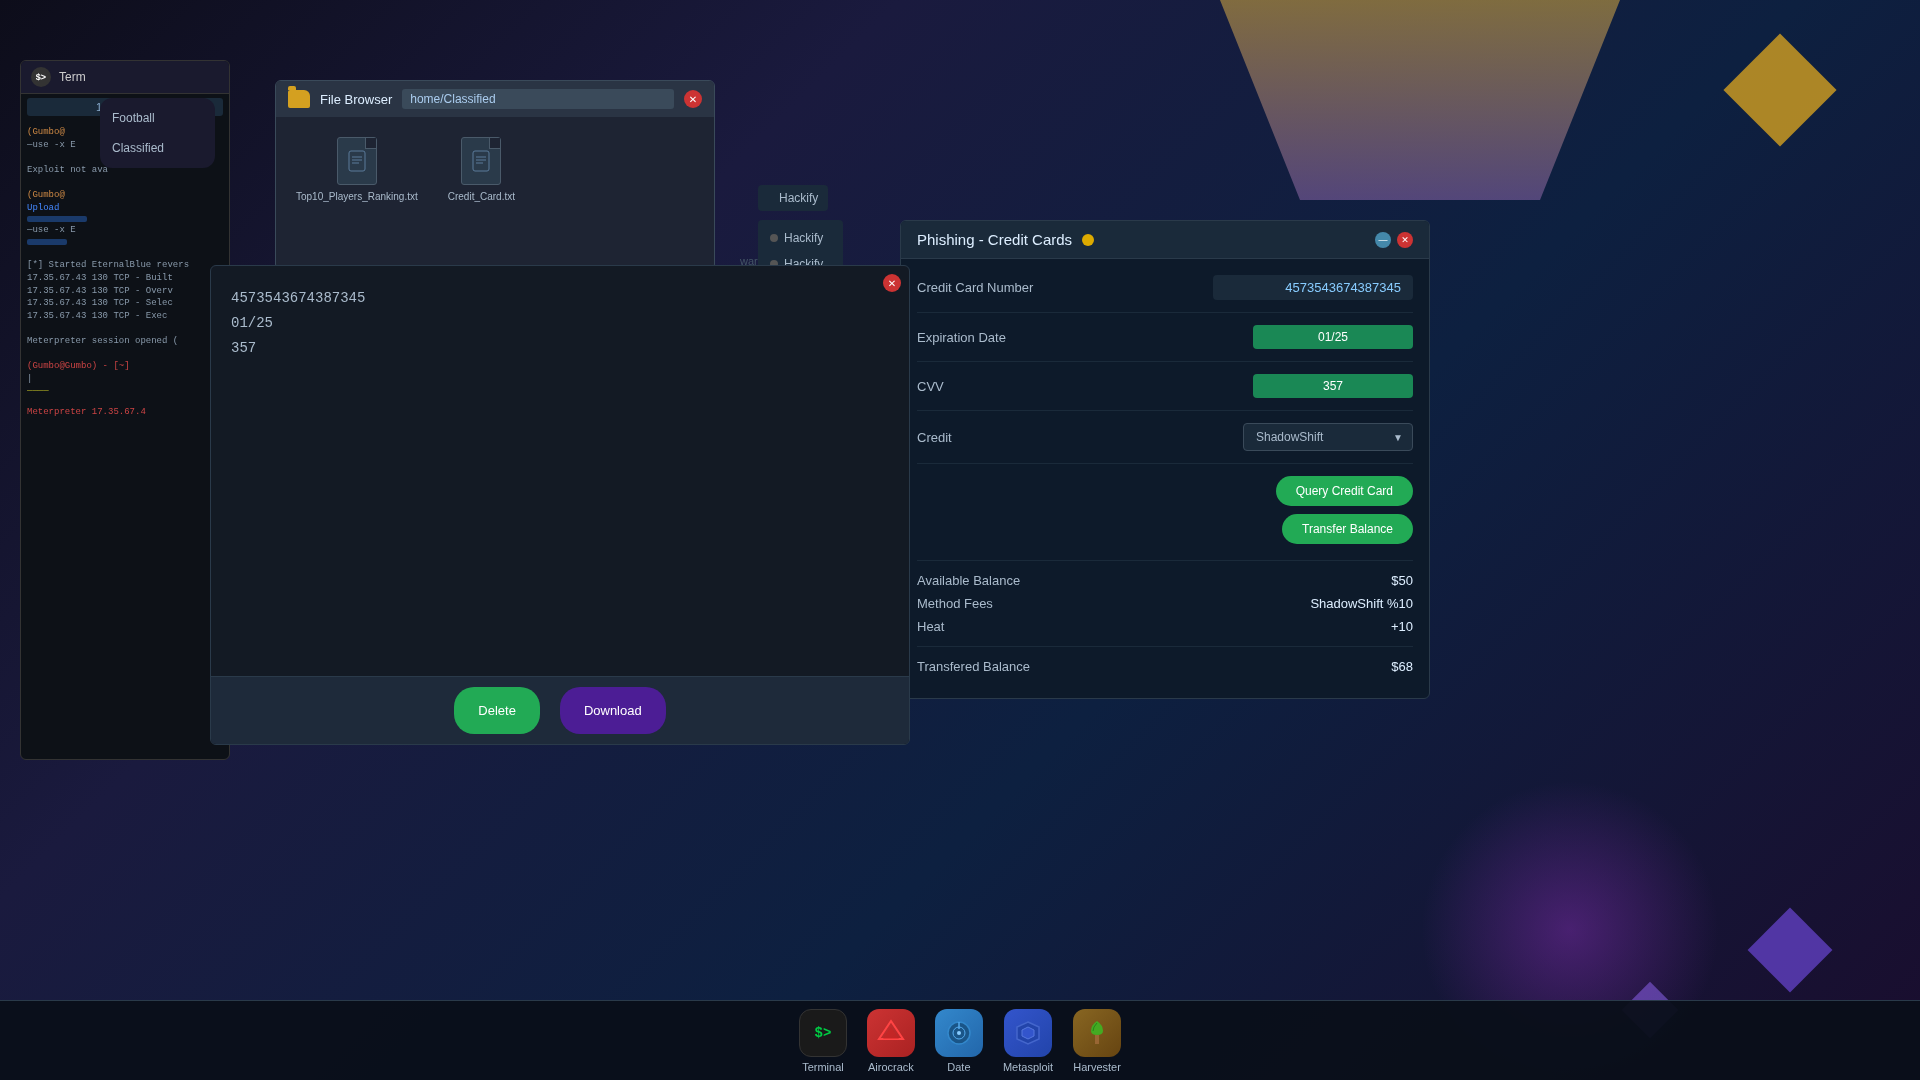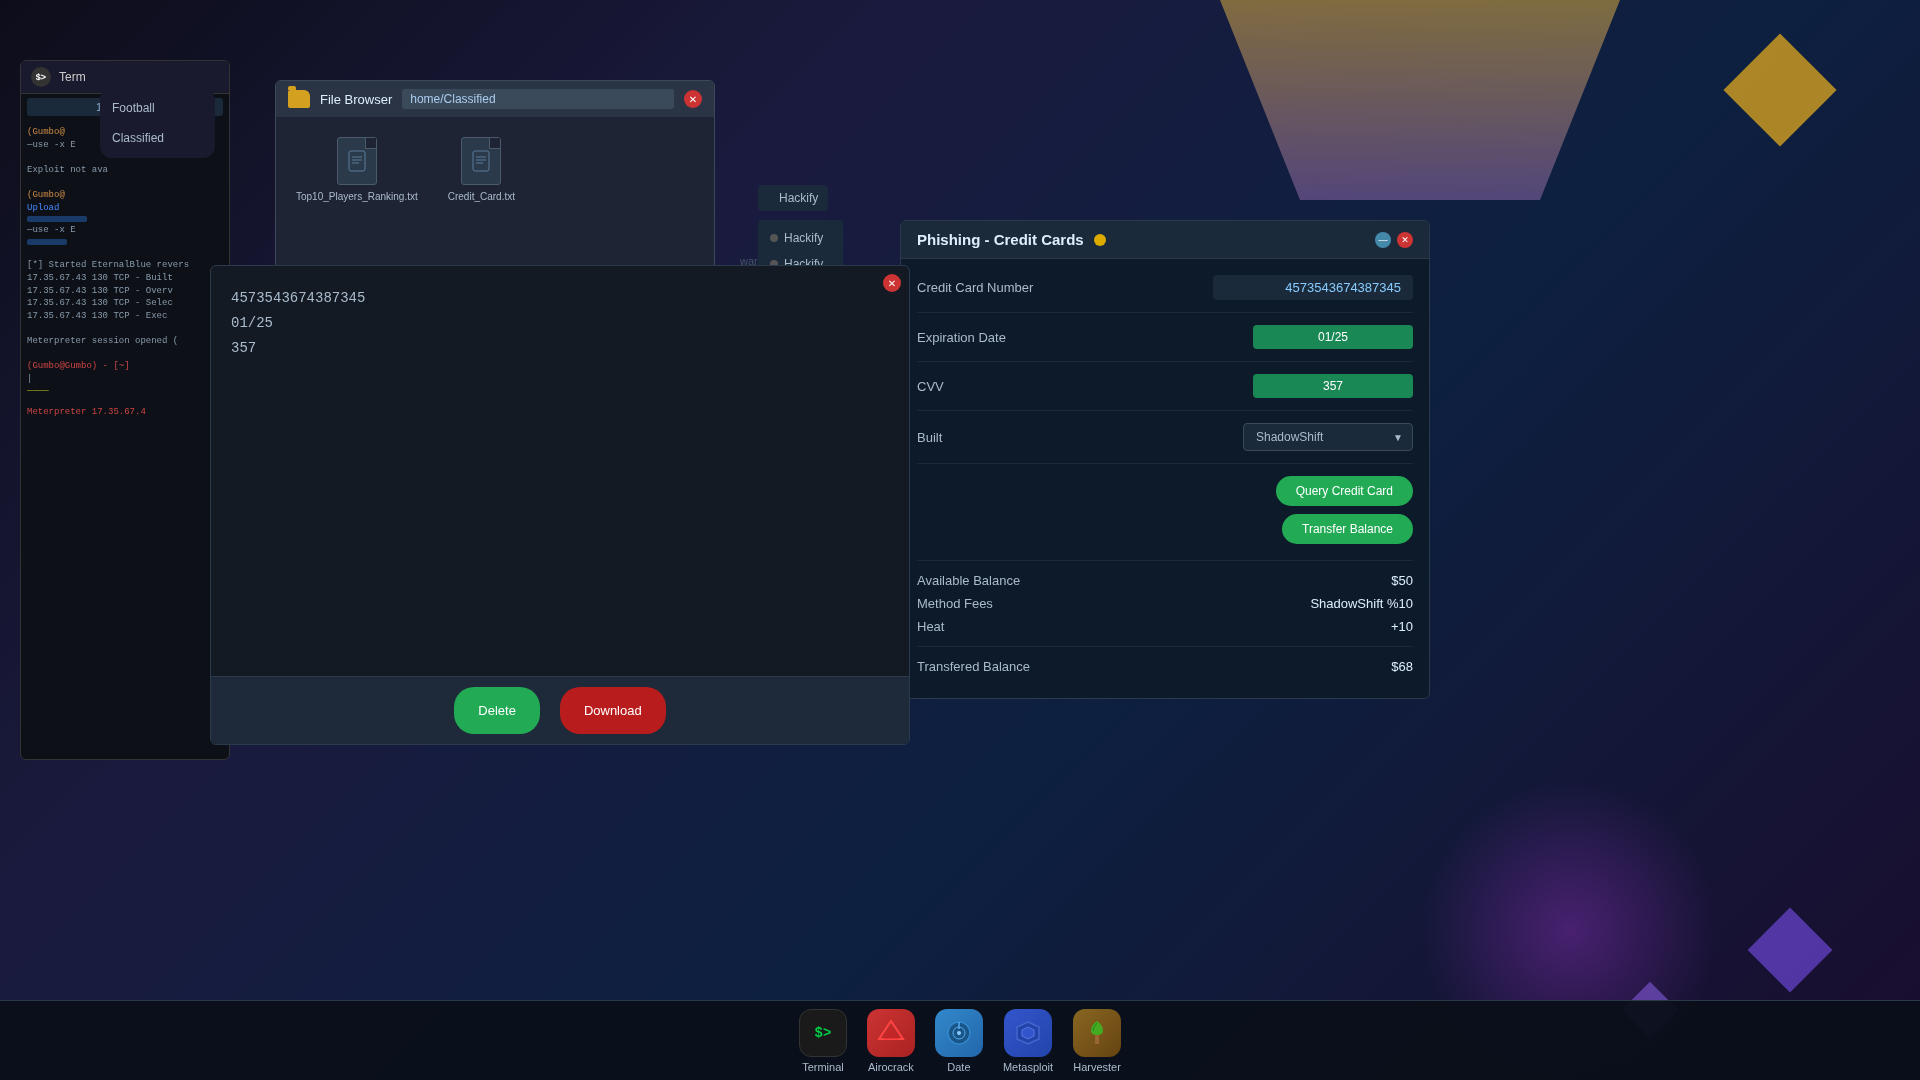--- a/index.html
+++ b/index.html
@@ -118,21 +118,21 @@
       line-height: 1.4;
     }
 
     .terminal-content .cmd { color: #cc8844; }
     .terminal-content .info { color: #8899aa; }
     .terminal-content .prompt { color: #cc4444; }
 
     
     .sidebar-nav {
       position: absolute;
-      top: 88px; left: 100px;
+      top: 98px; left: 100px;
       width: 115px;
       background: #1a1a2e;
       border-radius: 12px;
       z-index: 3;
       padding: 5px 0;
     }
 
     .sidebar-item {
       padding: 8px 12px;
       color: #aabbcc;
@@ -295,21 +295,21 @@
       background: #22aa55;
       color: #fff;
       border: none;
       padding: 8px 24px;
       border-radius: 20px;
       font-size: 13px;
       cursor: pointer;
     }
 
     .btn-download {
-      background: #b91c1c;
+      background: #4c1d95;
       color: #fff;
       border: none;
       padding: 16px 24px;
       border-radius: 20px;
       font-size: 13px;
       cursor: pointer;
     }
 
     
     .hackify-header {
@@ -382,21 +382,21 @@
       font-size: 9px;
       cursor: pointer;
     }
 
     .wc-minimize { background: #4488aa; color: #fff; }
     .wc-close { background: #cc3333; color: #fff; }
 
     .panel-title {
       color: #ddeeff;
       font-size: 15px;
-      font-weight: 700;
+      font-weight: 400;
       text-align: center;
     }
 
     .status-dot {
       width: 12px; height: 12px;
       background: #ddaa00;
       border-radius: 50%;
     }
 
     .hackify-panel-body {
@@ -704,21 +704,21 @@
       <span class="field-label">Expiration Date</span>
       <div class="field-value-green">01/25</div>
     </div>
 
     <div class="field-row">
       <span class="field-label">CVV</span>
       <div class="field-value-green">357</div>
     </div>
 
     <div class="field-row">
-      <span class="field-label">Built</span>
+      <span class="field-label">Credit</span>
       <div class="method-wrapper">
         <select>
           <option>ShadowShift</option>
           <option>DirectTransfer</option>
           <option>CryptoMix</option>
         </select>
         <span class="method-arrow">▼</span>
       </div>
     </div>
 

